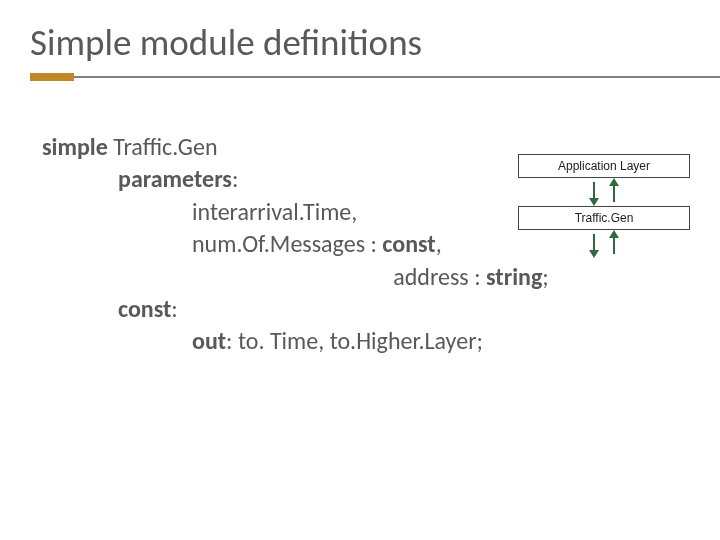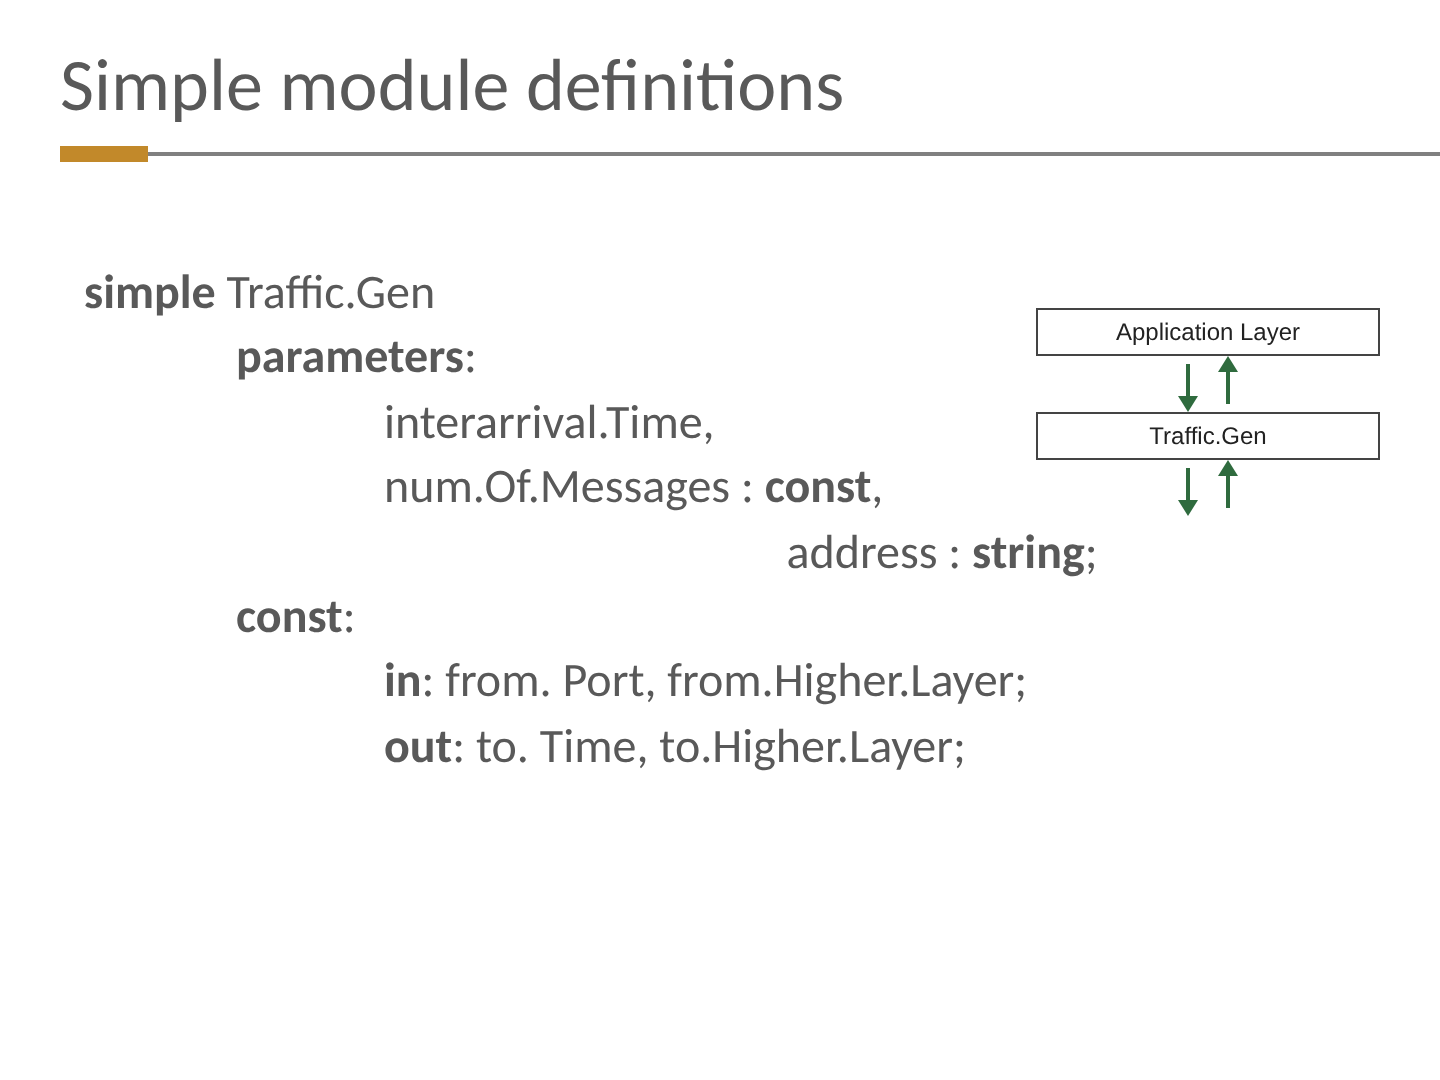--- a/index.html
+++ b/index.html
@@ -137,23 +137,20 @@
     <div class="ind2">
       <span>num.Of.Messages : </span><span class="kw">const</span><span>,</span>
     </div>
     <div class="ind3">
       <span>address : </span><span class="kw">string</span><span>;</span>
     </div>
     <div class="ind1">
       <span class="kw">const</span><span>:</span>
     </div>
     <div class="ind2">
-      <span class="kw">in</span><span>: from. Port, from.Higher.Layer;</span>
-    </div>
-    <div class="ind2">
       <span class="kw">out</span><span>: to. Time, to.Higher.Layer;</span>
     </div>
   </div>
 
   <div class="diagram">
     <div class="dbox">Application Layer</div>
     <div class="arrow-col">
       <div class="a l">
           <div class="shaft"></div>
           <div class="head-down"></div>

